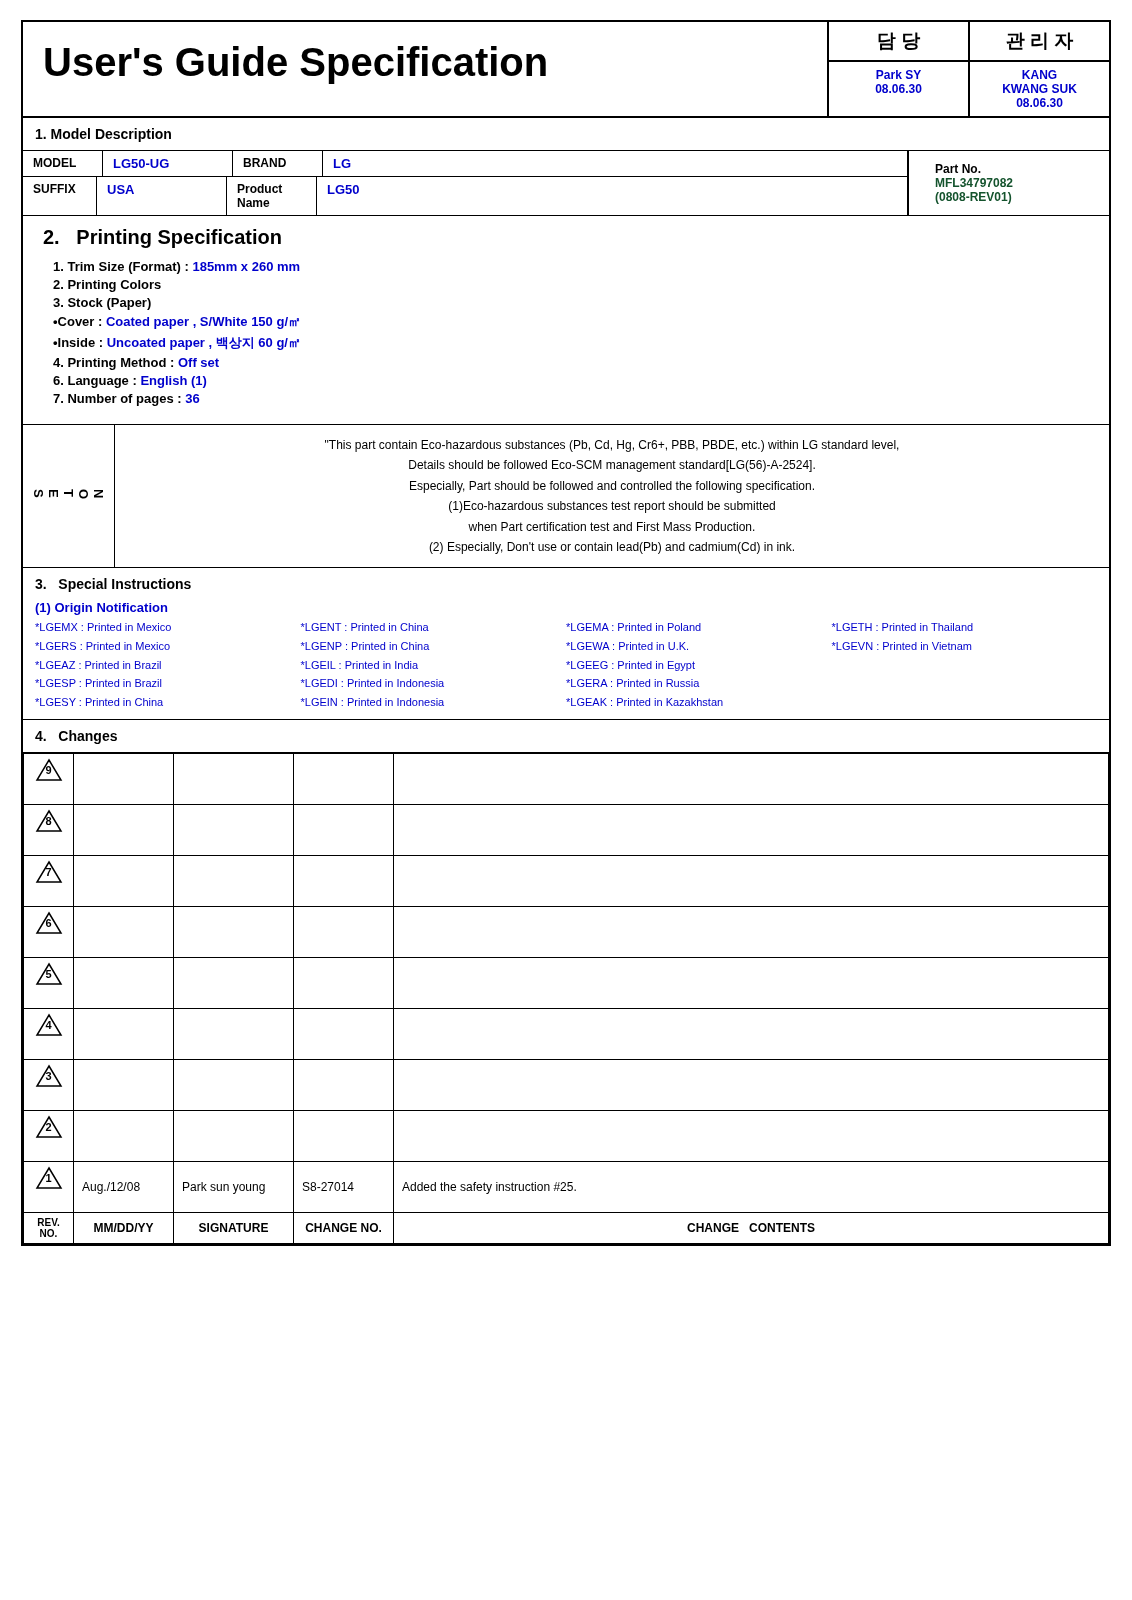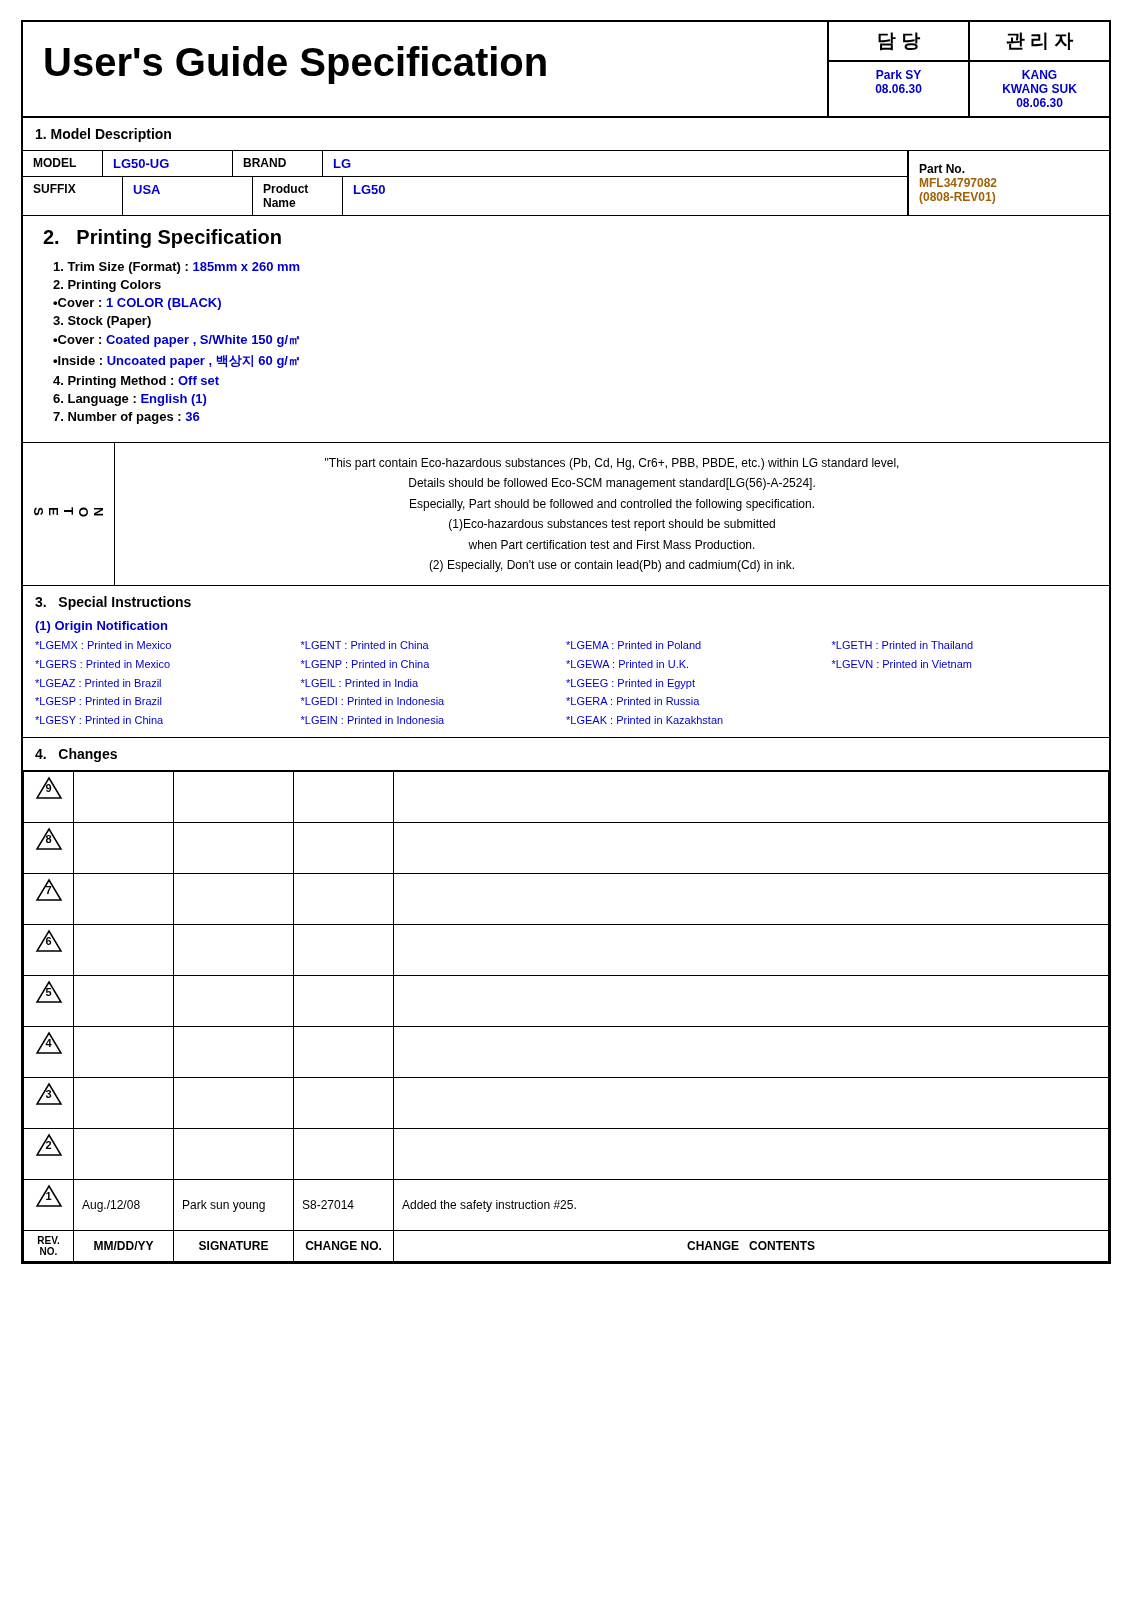--- a/index.html
+++ b/index.html
@@ -249,44 +249,41 @@
       <div class="top-model-left">
 
         <div class="model-data-row mdr-first">
           <div class="mdr-cell bold" style="width:80px; border-right:1px solid #000;">MODEL</div>
           <div class="mdr-cell blue" style="width:130px; border-right:1px solid #000;">LG50-UG</div>
           <div class="mdr-cell bold" style="width:90px; border-right:1px solid #000;">BRAND</div>
           <div class="mdr-cell blue" style="flex:1;">LG</div>
         </div>
 
         <div class="model-data-row">
-          <div class="mdr-cell bold" style="width:100px; border-right:1px solid #000;">SUFFIX</div>
+          <div class="mdr-cell bold" style="width:74px; border-right:1px solid #000;">SUFFIX</div>
           <div class="mdr-cell blue" style="width:130px; border-right:1px solid #000;">USA</div>
           <div class="mdr-cell bold" style="width:90px; border-right:1px solid #000;">Product Name</div>
           <div class="mdr-cell blue" style="flex:1;">LG50</div>
         </div>
       </div>
-      <div class="top-model-right" style="display:flex; flex-direction:column; justify-content:center; padding:5px 10px;">
+      <div class="top-model-right" style="display:flex; flex-direction:column; justify-content:center; padding:5px 26px;">
         <div style="font-weight:bold; font-size:12px;">Part No.</div>
-        <div style="font-weight:bold; color:#a16207; font-size:12px;">MFL34797082<br>(0808-REV01)</div>
+        <div style="font-weight:bold; color:#14532d; font-size:12px;">MFL34797082<br>(0808-REV01)</div>
       </div>
     </div>
   </div>
 
   <div class="section print-spec-section">
     <div class="section-title">2.&nbsp;&nbsp; Printing Specification</div>
     <div class="print-spec-list">
       <div class="item">
         <span class="bold">1. Trim Size (Format) : </span><span class="blue">185mm x 260 mm</span>
       </div>
       <div class="item">
         <span class="bold">2. Printing Colors</span>
-      </div>
-      <div class="item">
-        <span class="bold">•Cover : </span><span class="blue">1 COLOR (BLACK)</span>
       </div>
       <div class="item">
         <span class="bold">3. Stock (Paper)</span>
       </div>
       <div class="item">
         <span class="bold">•Cover : </span><span class="blue">Coated paper , S/White 150 g/㎡</span>
       </div>
       <div class="item">
         <span class="bold">•Inside : </span><span class="blue">Uncoated paper , 백상지 60 g/㎡</span>
       </div>

